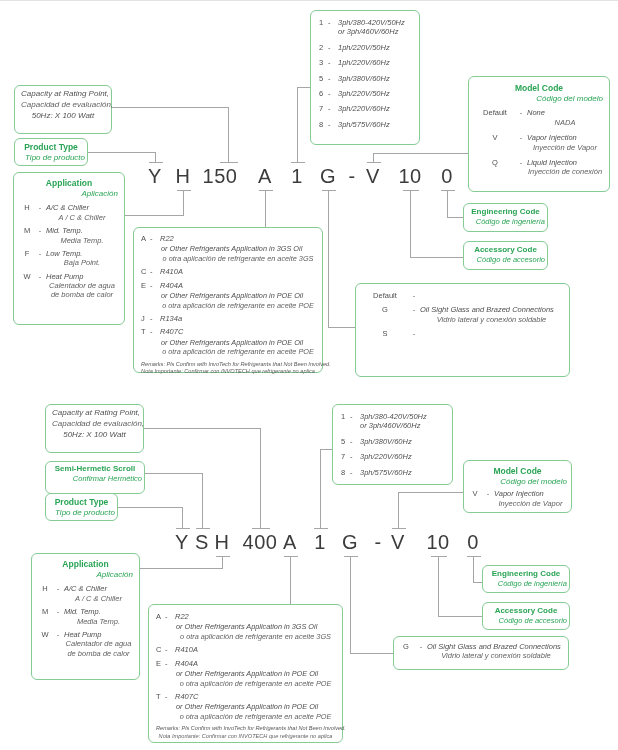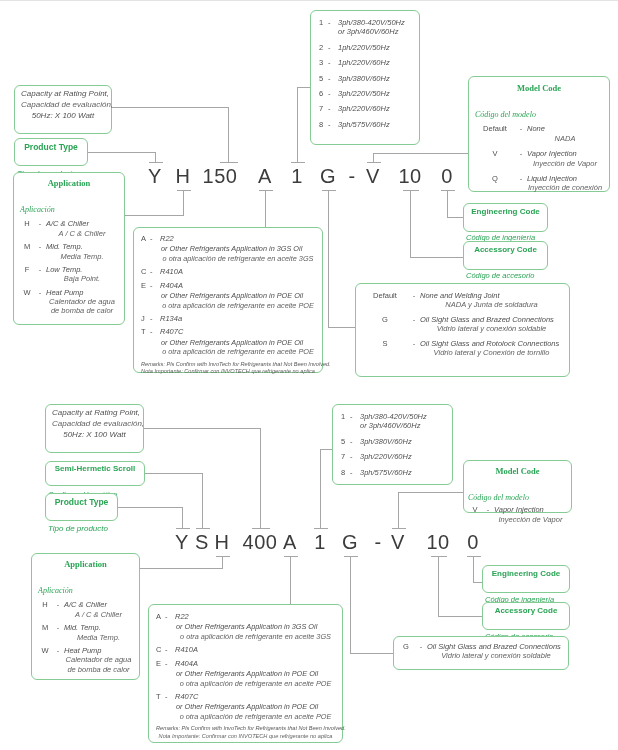--- a/index.html
+++ b/index.html
@@ -3,41 +3,41 @@
 <meta charset="utf-8">
 <style>
   html,body{margin:0;padding:0;background:#ffffff;}
   .canvas{position:relative;width:618px;height:750px;background:#fff;overflow:hidden;
           font-family:"Liberation Sans",sans-serif;color:#4f4f4f;}
   .edge{position:absolute;left:0;top:0;width:618px;height:1px;background:#e3e3e3;}
   svg.lines{position:absolute;left:0;top:0;z-index:0;}
   .box{position:absolute;border:1px solid #85cb94;border-radius:6px;background:#fff;
        box-sizing:border-box;padding:5px 6px;z-index:1;}
   .bt-en{color:#2aa455;font-weight:bold;font-size:8.5px;text-align:center;line-height:1.3;}
-  .bt-es{color:#2aa455;font-style:italic;font-size:8px;text-align:left;line-height:1.3;margin-top:16px;}
+  .bt-es{color:#2aa455;font-style:italic;font-size:8px;text-align:right;line-height:1.3;}
   .cap{font-size:8px;line-height:1.4;text-align:center;color:#525252;padding-top:2px;}
   .cap .es{display:block;}
   .kv{display:flex;align-items:flex-start;margin-top:4px;font-size:7.5px;line-height:1.25;}
   .k{flex:0 0 14px;text-align:center;}
   .k2{flex:0 0 9px;text-align:left;}
   .kw{flex:0 0 40px;text-align:center;}
   .kc{flex:0 0 46px;text-align:center;}
   .kg{flex:0 0 18px;text-align:center;}
   .d{flex:0 0 12px;text-align:center;}
   .d2{flex:0 0 10px;text-align:left;}
   .t{flex:1;}
   .en{display:block;font-style:italic;}
   .es{display:block;font-style:italic;color:#5f5f5f;text-align:center;}
   .nw{white-space:nowrap;}
   .sub{margin-left:20px;font-size:7.3px;line-height:1.3;margin-top:1px;}
   .remark{font-size:5.6px;line-height:1.35;margin-top:4px;white-space:nowrap;color:#565656;}
   .remark .es{display:block;}
   .code-char{position:absolute;font-size:20px;line-height:20px;color:#3c3c3c;
              transform:translateX(-50%);z-index:2;letter-spacing:0.5px;}
-  .hdr{margin-bottom:3px;font-family:Liberation Serif, serif;}
+  .hdr{margin-bottom:3px;}
 </style>
 </head>
 <body>
 
 <div class="canvas">
   <div class="edge"></div>
 
   <svg class="lines" width="618" height="750" fill="none" stroke="#a6a6a6" stroke-width="1" shape-rendering="crispEdges">
 
     <path d="M88,152.5 H155.5 V162.5 M148.5,162.5 H162.5"></path>
@@ -246,40 +246,32 @@
 
   <div class="box" style="left:463px;top:241px;width:85px;height:29px;padding:3px 2px">
     <div class="bt-en" style="font-size:8px">Accessory Code</div>
     <div class="bt-es" style="font-size:7.5px">Código de accesorio</div>
   </div>
 
   <div class="box" style="left:355px;top:283px;width:215px;height:94px;padding:7px 6px">
     <div class="kv" style="margin-top:0">
       <span class="kc">Default</span>
       <span class="d">-</span>
-      <span class="t">
-          <span class="en nw">None and Welding Joint</span>
-        <span class="es nw">NADA y Junta de soldadura</span>
-        </span>
     </div>
     <div class="kv" style="margin-top:5px">
       <span class="kc">G</span>
       <span class="d">-</span>
       <span class="t">
           <span class="en nw">Oil Sight Glass and Brazed Connections</span>
         <span class="es nw">Vidrio lateral y conexión soldable</span>
         </span>
     </div>
     <div class="kv" style="margin-top:5px">
       <span class="kc">S</span>
       <span class="d">-</span>
-      <span class="t">
-          <span class="en nw">Oil Sight Glass and Rotolock Connections</span>
-        <span class="es nw">Vidrio lateral y Conexión de tornillo</span>
-        </span>
     </div>
   </div>
 
   <span class="code-char" style="left:182px;top:532px">Y</span>
   <span class="code-char" style="left:202px;top:532px">S</span>
   <span class="code-char" style="left:222px;top:532px">H</span>
   <span class="code-char" style="left:260px;top:532px">400</span>
   <span class="code-char" style="left:290px;top:532px">A</span>
   <span class="code-char" style="left:320px;top:532px">1</span>
   <span class="code-char" style="left:350px;top:532px">G</span>
@@ -287,21 +279,21 @@
   <span class="code-char" style="left:398px;top:532px">V</span>
   <span class="code-char" style="left:438px;top:532px">10</span>
   <span class="code-char" style="left:473px;top:532px">0</span>
 
   <div class="box cap" style="left:45px;top:404px;width:99px;height:49px">
     <span class="en nw">Capacity at Rating Point,</span>
     <span class="es nw">Capacidad de evaluación,</span>
     <span class="en nw">50Hz: X 100 Watt</span>
   </div>
 
-  <div class="box" style="left:45px;top:461px;width:100px;height:25px;padding:2px">
+  <div class="box" style="left:45px;top:461px;width:100px;height:33px;padding:2px">
     <div class="bt-en" style="font-size:8px">Semi-Hermetic Scroll</div>
     <div class="bt-es" style="font-size:7.5px">Confirmar Hermético</div>
   </div>
 
   <div class="box" style="left:45px;top:493px;width:73px;height:28px;padding:3px 2px">
     <div class="bt-en">Product Type</div>
     <div class="bt-es">Tipo de producto</div>
   </div>
 
   <div class="box" style="left:31px;top:553px;width:109px;height:127px">

